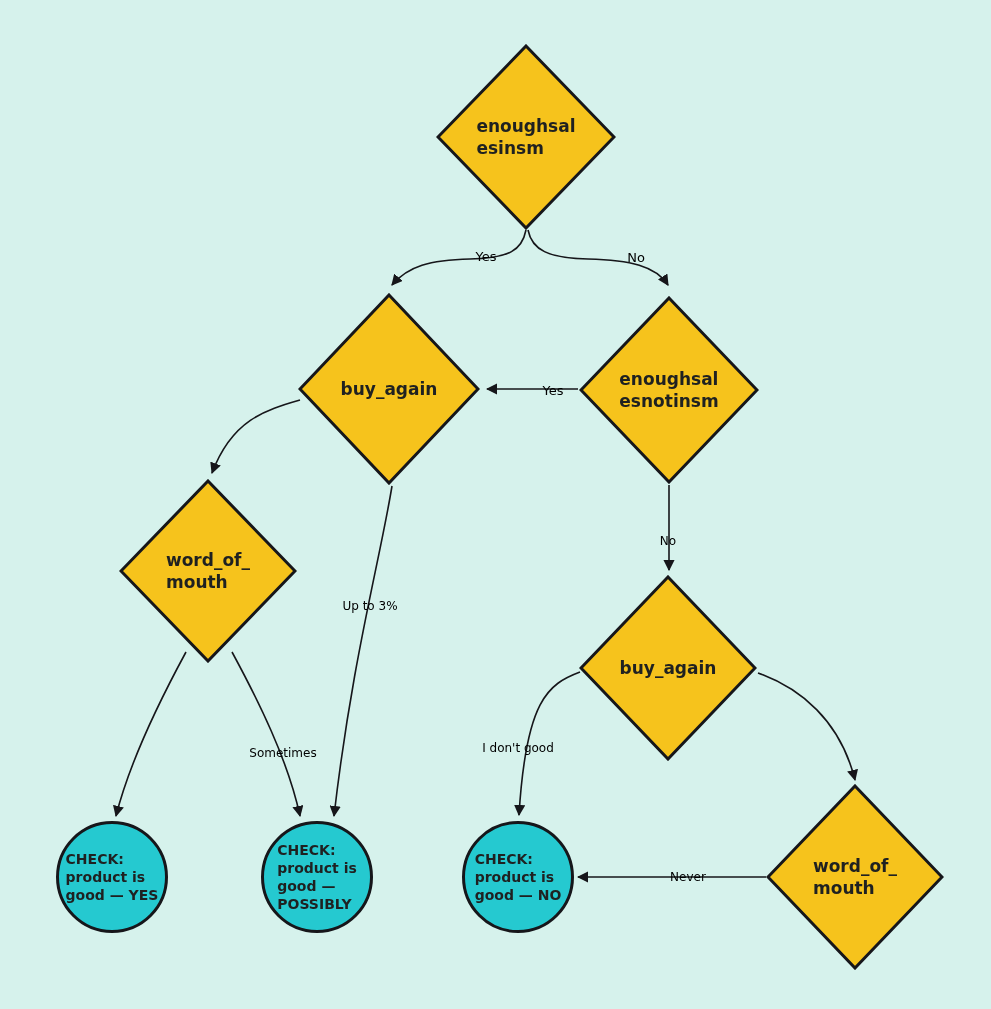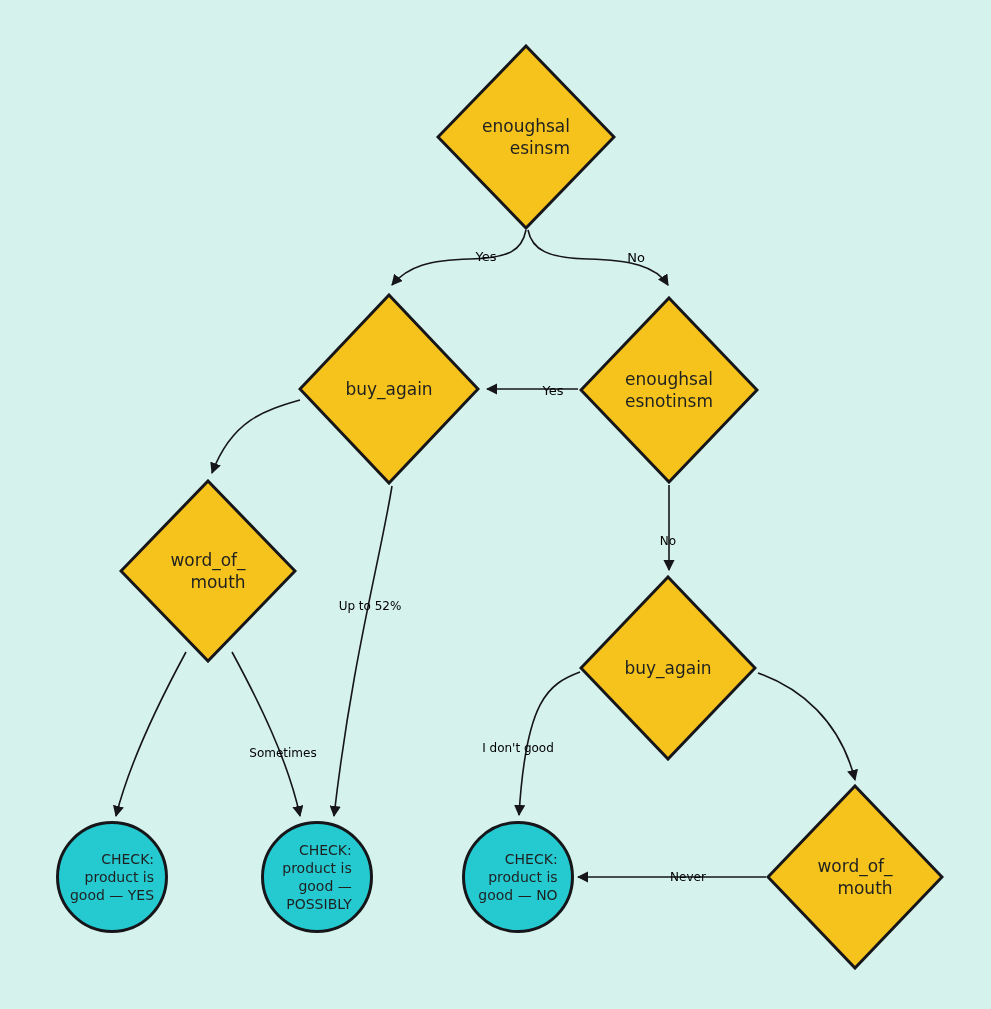--- a/index.html
+++ b/index.html
@@ -19,22 +19,23 @@
     position: absolute;
     left: 0; top: 0;
     width: 991px;
     height: 1009px;
   }
   .node {
     position: absolute;
     display: flex;
     align-items: center;
     justify-content: center;
-    text-align: right;
+    text-align: left;
     box-sizing: border-box;
+    font-weight: bold;
   }
   .diamond-wrap { pointer-events: none; }
   .diamond-shape {
     position: absolute;
     left: 0; top: 0;
     width: 100%;
     height: 100%;
   }
   .node-label {
     position: relative;
@@ -149,18 +150,18 @@
   <div class="node circle" style="left:462px; top:821px; width:112px; height:112px;">
     <span class="node-label">CHECK:
 product is
 good — NO</span>
   </div>
 
   <span class="edge-label" style="left:486px; top:256px;">Yes</span>
   <span class="edge-label" style="left:636px; top:257px;">No</span>
   <span class="edge-label" style="left:553px; top:390px;">Yes</span>
   <span class="edge-label small" style="left:668px; top:541px;">No</span>
-  <span class="edge-label small" style="left:370px; top:606px;">Up to 52%</span>
+  <span class="edge-label small" style="left:370px; top:606px;">Up to 3%</span>
   <span class="edge-label small" style="left:283px; top:753px;text-align:right;">Sometimes</span>
   <span class="edge-label small" style="left:518px; top:748px;">I don't good</span>
   <span class="edge-label small" style="left:688px; top:877px;">Never</span>
 
 </div>
 
 </body></html>

